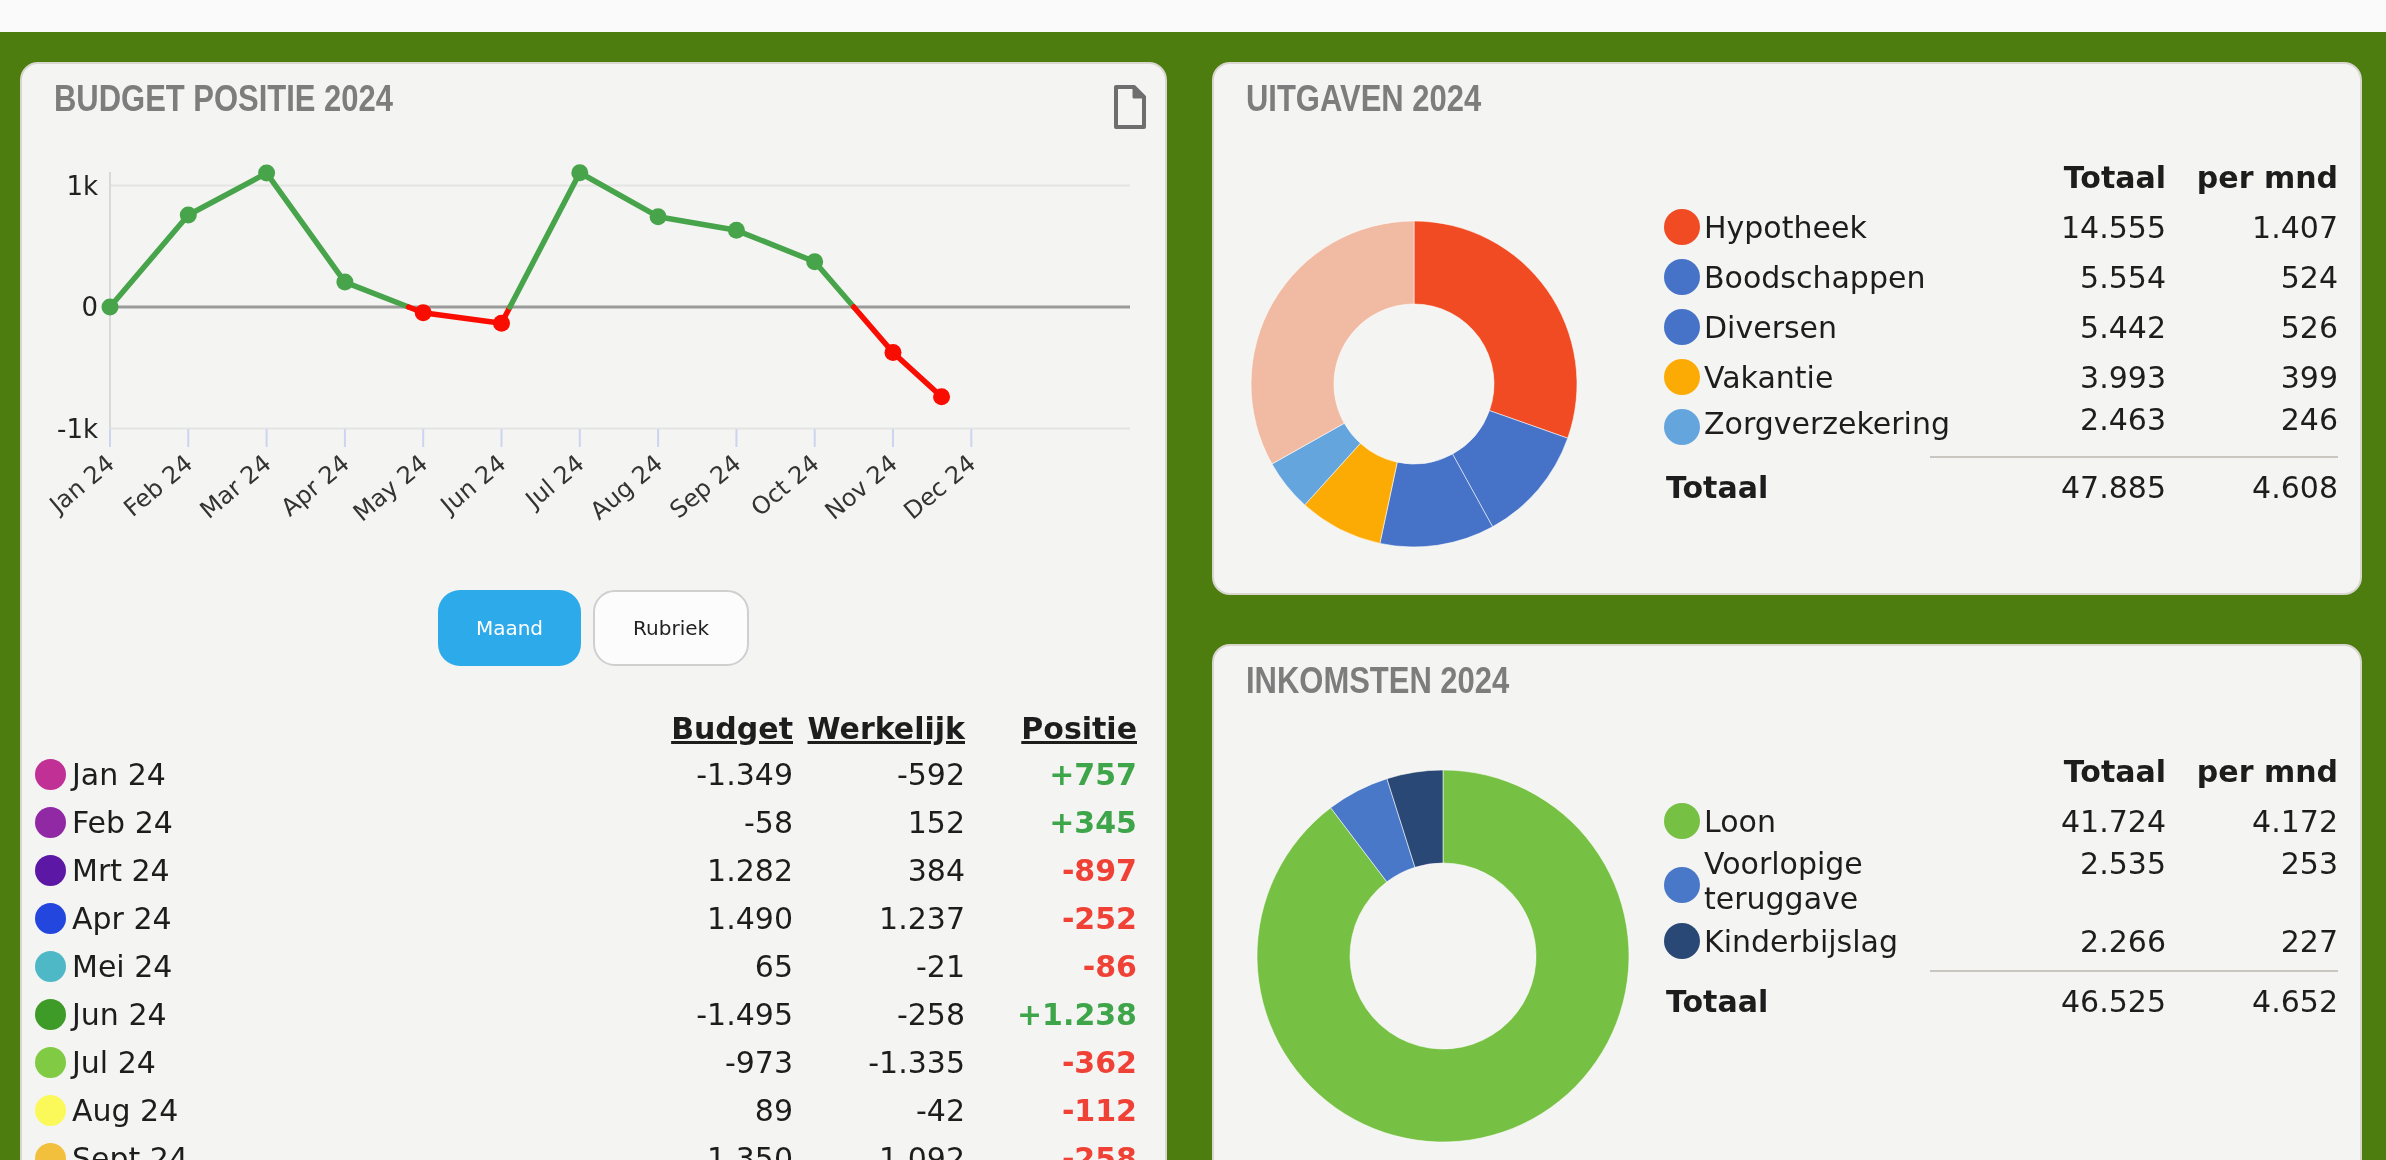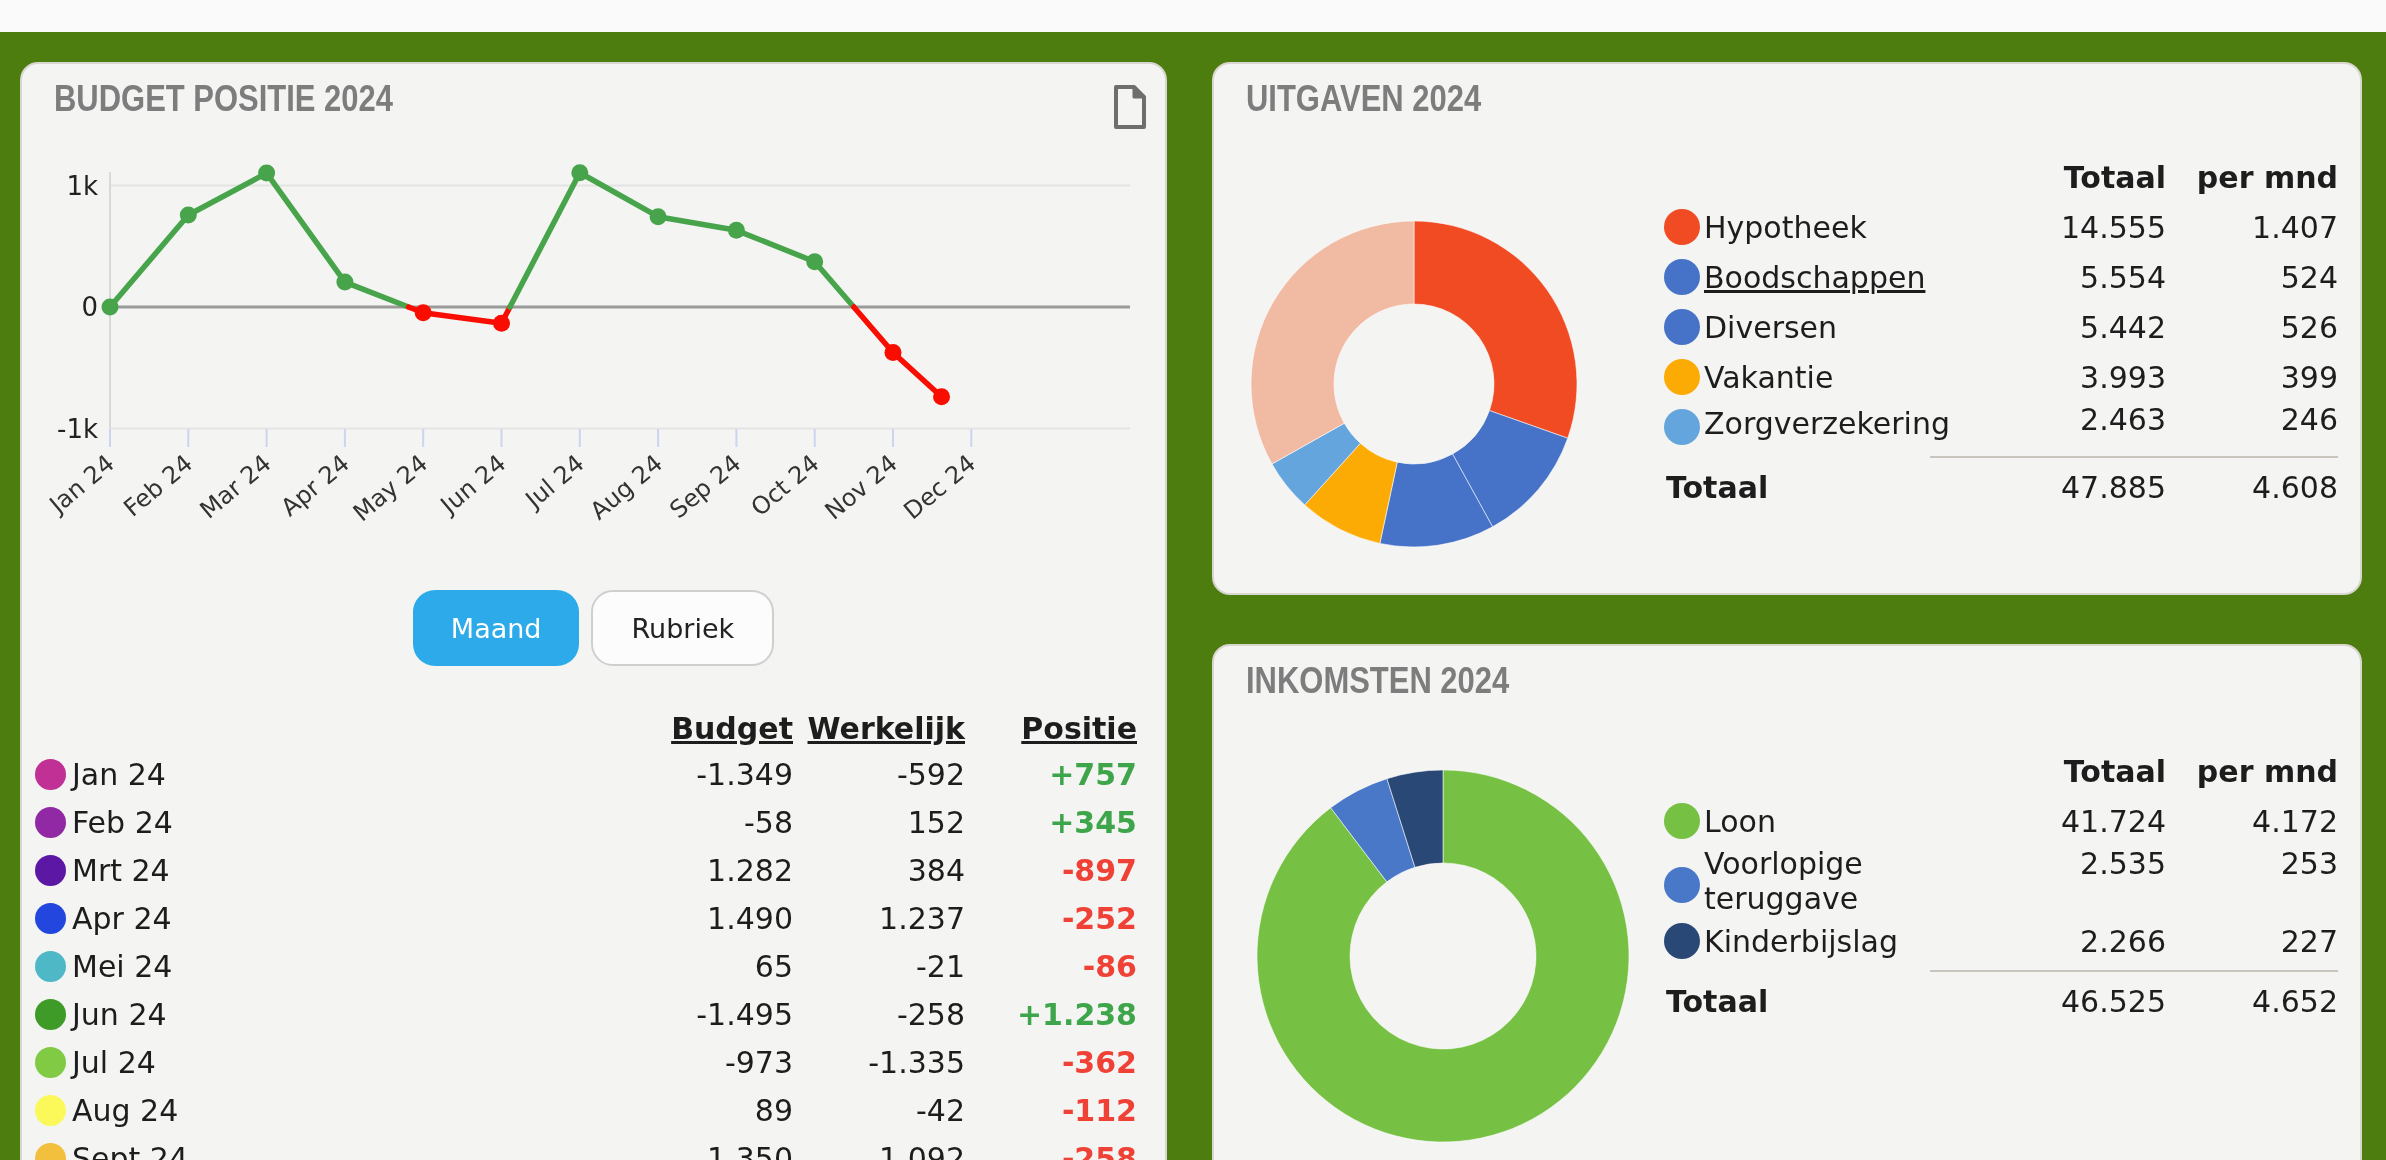--- a/index.html
+++ b/index.html
@@ -10,21 +10,21 @@
   #card-uitgaven {left:1212px;top:30px; width:1150px;height:533px;}
   #card-inkomsten{left:1212px;top:612px;width:1150px;height:720px;}
   .card-title{position:absolute;left:32px;top:14px;font-family:"Liberation Sans",sans-serif;
               font-size:36px;font-weight:bold;color:#7d7d7d;transform:scaleX(.86);transform-origin:left center;
               white-space:nowrap;}
   
   .doc-icon{position:absolute;left:1090px;top:20px;width:36px;height:46px;cursor:pointer;}
   
   .seg-buttons{position:absolute;left:0;top:526px;width:100%;display:flex;justify-content:center;gap:12px;}
   .seg-buttons button{height:76px;padding:0 38px;border-radius:22px;font-family:"DejaVu Sans",sans-serif;
-                      font-size:27px;cursor:pointer;}
+                      font-size:20px;cursor:pointer;}
   .btn-active{background:#2caae9;border:none;color:#ffffff;}
   .btn-inactive{background:#fcfcfc;border:2px solid #cfcfcf;color:#222222;}
   
   .btable{position:absolute;left:13px;top:642px;width:1102px;font-size:30px;}
   .brow{display:grid;grid-template-columns:1fr 190px 172px 172px;align-items:center;height:48px;}
   .bhead{height:44px;font-weight:bold;text-decoration:underline;}
   .bhead div{text-align:right;}
   .labelcell{display:flex;align-items:center;gap:6px;text-align:left !important;}
   .dot{width:31px;height:31px;border-radius:50%;flex:0 0 auto;}
   .num{text-align:right;}
@@ -241,21 +241,21 @@
             <div class="rlabel">
               <span class="rdot" style="background:#f04b23"></span>
               <span style="max-width:210px;">Hypotheek</span>
             </div>
             <div>14.555</div>
             <div>1.407</div>
           </div>
           <div class="rrow">
             <div class="rlabel">
               <span class="rdot" style="background:#4673c8"></span>
-              <span style="max-width:210px;text-decoration:underline;">Boodschappen</span>
+              <span style="max-width:210px;">Boodschappen</span>
             </div>
             <div>5.554</div>
             <div>524</div>
           </div>
           <div class="rrow">
             <div class="rlabel">
               <span class="rdot" style="background:#4673c8"></span>
               <span style="max-width:210px;">Diversen</span>
             </div>
             <div>5.442</div>

